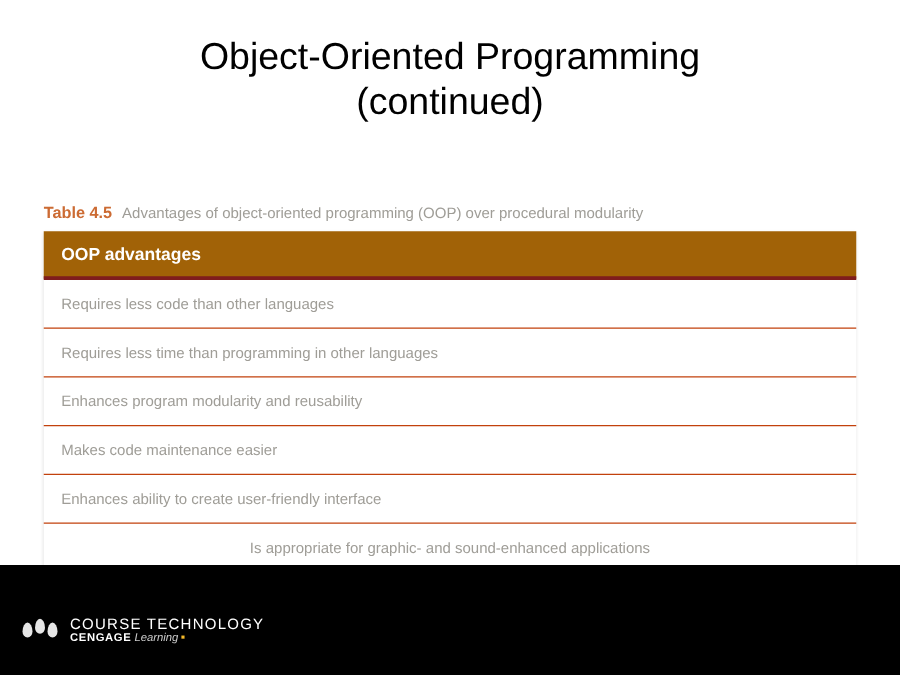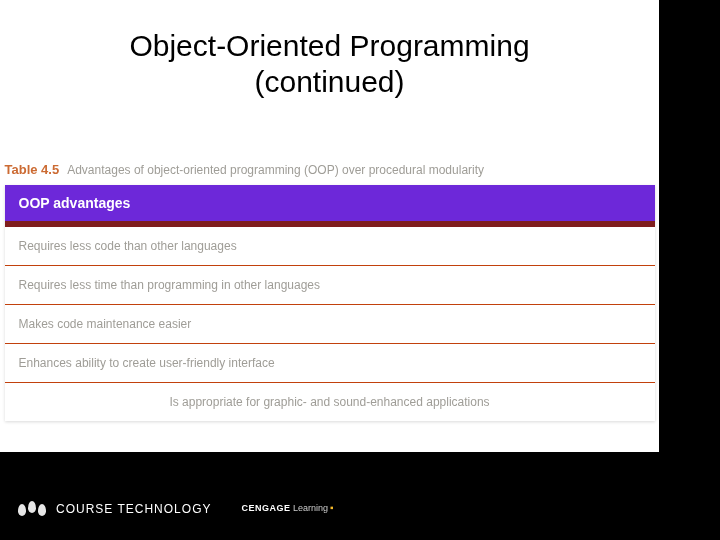--- a/index.html
+++ b/index.html
@@ -1,48 +1,48 @@
 <!DOCTYPE html>
 <html><head>
 <meta charset="utf-8">
 <style>
   * { margin: 0; padding: 0; box-sizing: border-box; }
   html, body { width: 720px; height: 540px; background: #000; font-family: Arial, Helvetica, sans-serif; overflow: hidden; }
-  .slide { width: 659px; height: 540px; background: #fff; position: relative; }
+  .slide { width: 720px; height: 540px; background: #fff; position: relative; }
 
   .title { text-align: center; padding-top: 28px; padding-bottom: 10px; }
   .title h1 { font-size: 30px; font-weight: 400; color: #000; line-height: 1.2; }
 
   .table-box { width: 650px; margin: 8px auto 0 auto; }
   .caption-row { display: flex; align-items: baseline; gap: 8px; margin-bottom: 8px; }
   .caption-num { color: #cc6b33; font-size: 13px; font-weight: 700; margin-top: 44px; }
   .caption-text { color: #9f9d97; font-size: 12px; }
 
   .table { width: 100%; border-collapse: collapse; background: #fff; }
-  .table th { background: #6d28d9; color: #fff; text-align: left; font-size: 14px; font-weight: 700; padding: 10px 14px; border-bottom: 6px solid #7f1d1d; }
+  .table th { background: #a16207; color: #fff; text-align: left; font-size: 14px; font-weight: 700; padding: 10px 14px; border-bottom: 3px solid #7f1d1d; }
   .table td { font-size: 12px; color: #9f9d97; padding: 12px 14px; border-bottom: 1px solid #c2410c; }
   .table tr:last-child td { border-bottom: none; text-align: center; }
   .table-shadow { box-shadow: 0 1px 3px rgba(0,0,0,0.15); }
 
   .blackband { position: absolute; left: 0; right: 0; bottom: 0; height: 88px; background: #000; }
 
   .footer { position: absolute; left: 0; right: 0; bottom: 40px; text-align: center; font-size: 10.5px; color: #000; line-height: 1.5; }
   .footer .line1 { }
   .footer .line1 .ital { font-style: italic; }
   .footer .line2, .footer .line3 { }
 
   .brand { position: absolute; left: 18px; bottom: 24px; display: flex; align-items: center; gap: 10px; color: #fff; }
   .brand-icon { display: flex; gap: 2px; }
   .petal { width: 8px; height: 12px; background: #ffffff; border-radius: 50% 50% 50% 50% / 60% 60% 40% 40%; opacity: 0.9; }
   .petal:nth-child(2){ transform: translateY(-3px); }
-  .brand-text { display: flex; flex-direction: row; line-height: 1.05; }
+  .brand-text { display: flex; flex-direction: column; line-height: 1.05; }
   .brand-line1 { font-size: 12px; letter-spacing: 1px; font-weight: 400; color: #fff; }
   .brand-line2 { font-size: 9px; color: #ddd; }
-  .brand-cengage { font-weight: 700; letter-spacing: 0.5px; color: #fff; margin-left: 30px; }
-  .brand-learning { color: #ccc; margin-top: 28px; }
+  .brand-cengage { font-weight: 700; letter-spacing: 0.5px; color: #fff; }
+  .brand-learning { font-style: italic; color: #ccc; margin-top: 28px; }
   .brand-dot { color: #f5b92a; font-size: 10px; padding-left: 2px; }
 </style>
 </head>
 <body>
 
 <div class="slide">
 
   <div class="title">
     <h1>
       <span>Object-Oriented Programming</span><br>
@@ -61,20 +61,23 @@
           <tr>
               <th>OOP advantages</th>
             </tr>
         </thead>
         <tbody>
           <tr>
               <td>Requires less code than other languages</td>
             </tr>
           <tr>
               <td>Requires less time than programming in other languages</td>
+            </tr>
+          <tr>
+              <td>Enhances program modularity and reusability</td>
             </tr>
           <tr>
               <td>Makes code maintenance easier</td>
             </tr>
           <tr>
               <td>Enhances ability to create user-friendly interface</td>
             </tr>
           <tr>
               <td>Is appropriate for graphic- and sound-enhanced applications</td>
             </tr>

